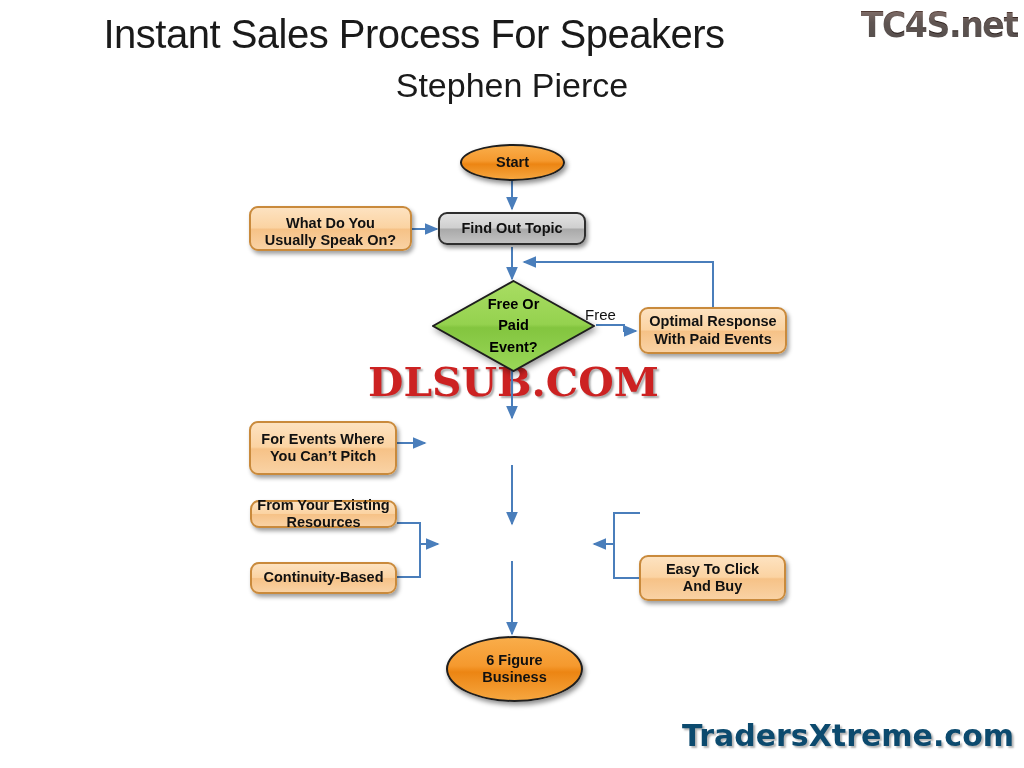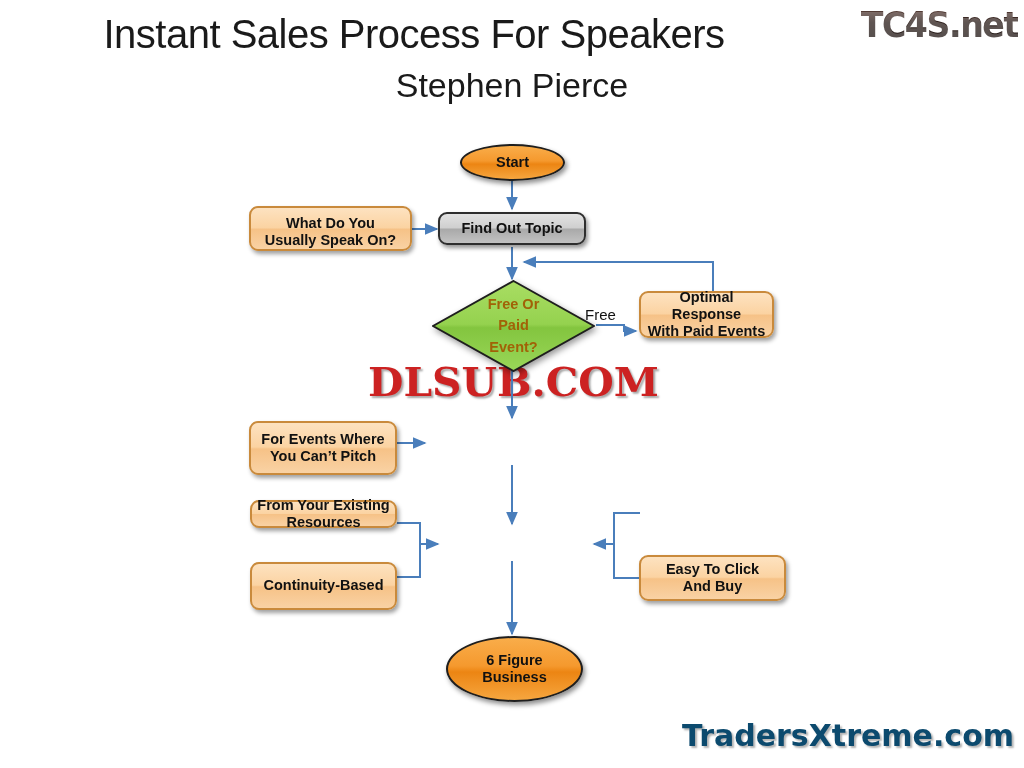--- a/index.html
+++ b/index.html
@@ -132,21 +132,21 @@
     z-index: 5;
     filter: drop-shadow(2px 3px 3px rgba(0,0,0,0.40));
   }
   .diamond .dtext {
     position: absolute;
     left: 0; top: 0; width: 100%; height: 100%;
     display: flex; align-items: center; justify-content: center;
     text-align: center;
     font-size: 14.5px;
     font-weight: bold;
-    color: #a16207;
+    color: #000000;
     line-height: 1.45;
     pointer-events: none;
   }
 
   
   .edges {
     position: absolute;
     left: 0; top: 0;
     width: 1024px; height: 768px;
     z-index: 2;
@@ -238,21 +238,21 @@
       <span>
         <span>Free Or</span><br>
         <span>Paid</span><br>
         <span>Event?</span>
       </span>
     </div>
   </div>
 
   <div class="edge-label" style="left:585px; top:306px;">Free</div>
 
-  <div class="node peach" style="left:639px; top:291px; width:135px; height:47px;">
+  <div class="node peach" style="left:639px; top:307px; width:148px; height:47px;">
     <span class="label">
       <span>Optimal Response</span><br>
       <span>With Paid Events</span>
     </span>
   </div>
 
   <div class="node peach" style="left:249px; top:421px; width:148px; height:54px;">
     <span class="label">
       <span>For Events Where</span><br>
       <span>You Can’t Pitch</span>
@@ -260,21 +260,21 @@
   </div>
 
 
   <div class="node peach" style="left:250px; top:500px; width:147px; height:28px;align-items:center;">
     <span class="label">
       <span>From Your Existing</span><br>
       <span>Resources</span>
     </span>
   </div>
 
-  <div class="node peach" style="left:250px; top:562px; width:147px; height:48px;">
+  <div class="node peach" style="left:250px; top:562px; width:147px; height:32px;">
     <span class="label">Continuity-Based</span>
   </div>
 
 
 
   <div class="node peach" style="left:639px; top:555px; width:147px; height:46px;">
     <span class="label">
       <span>Easy To Click</span><br>
       <span>And Buy</span>
     </span>

